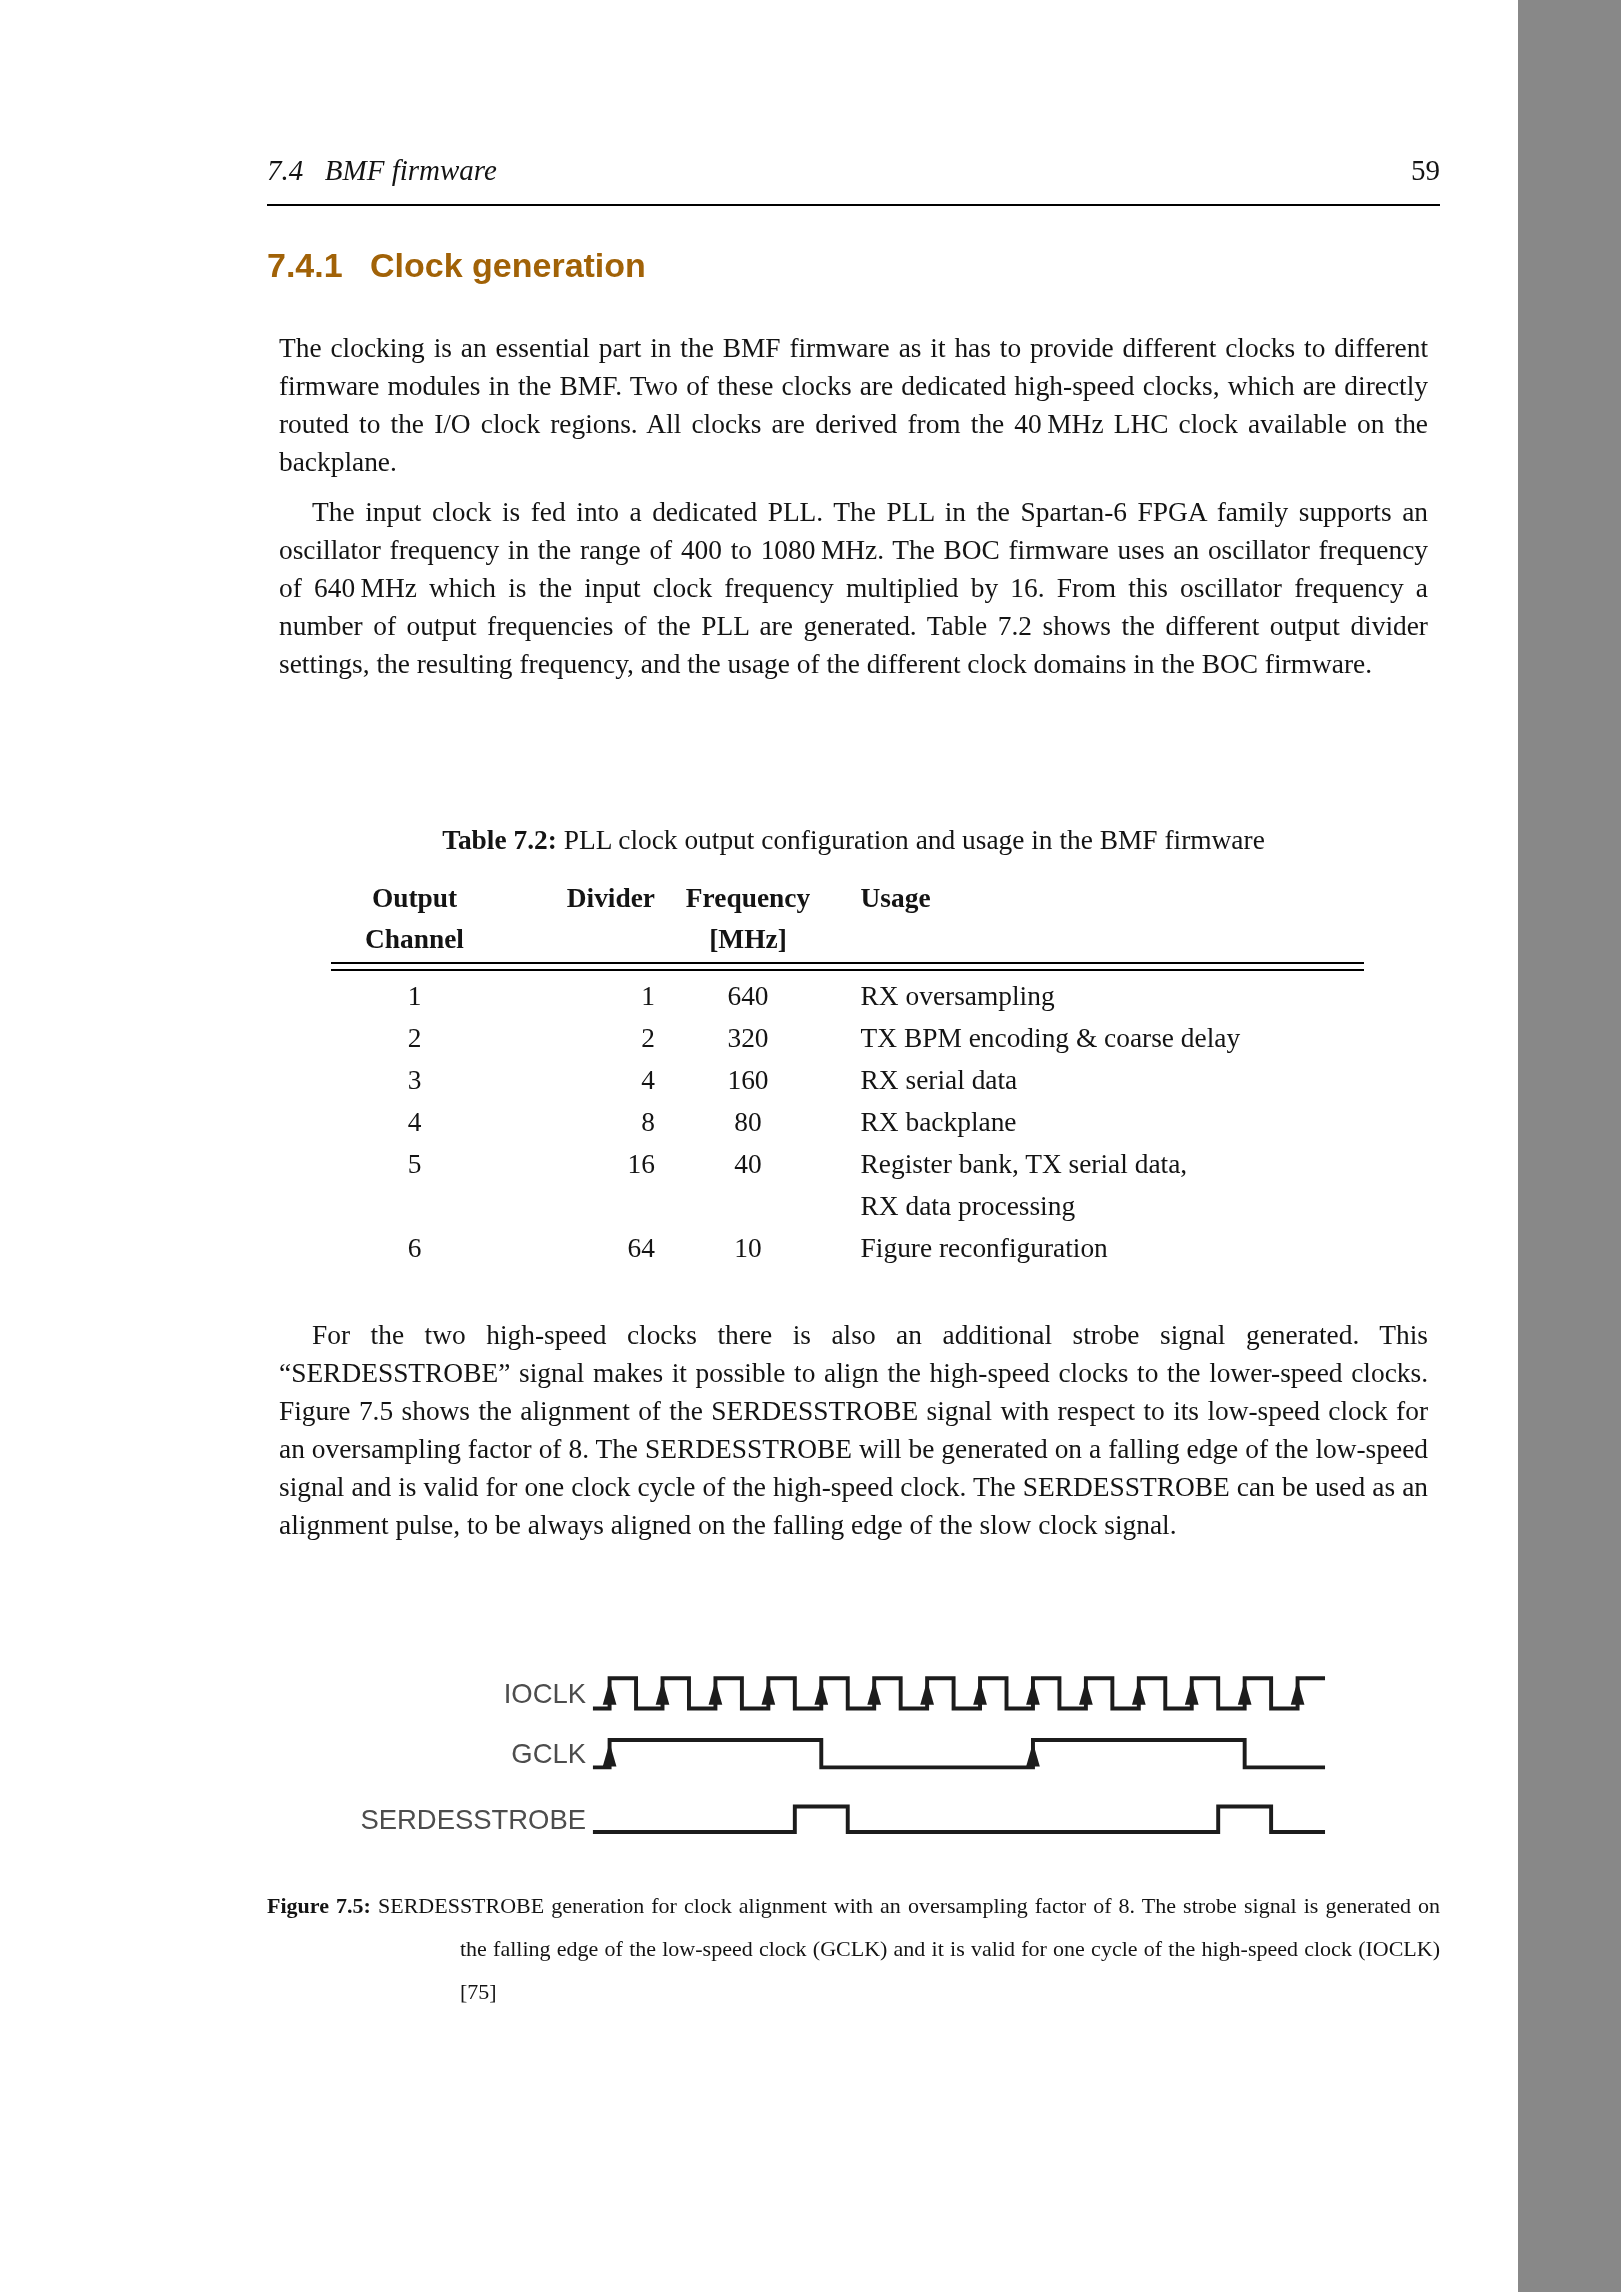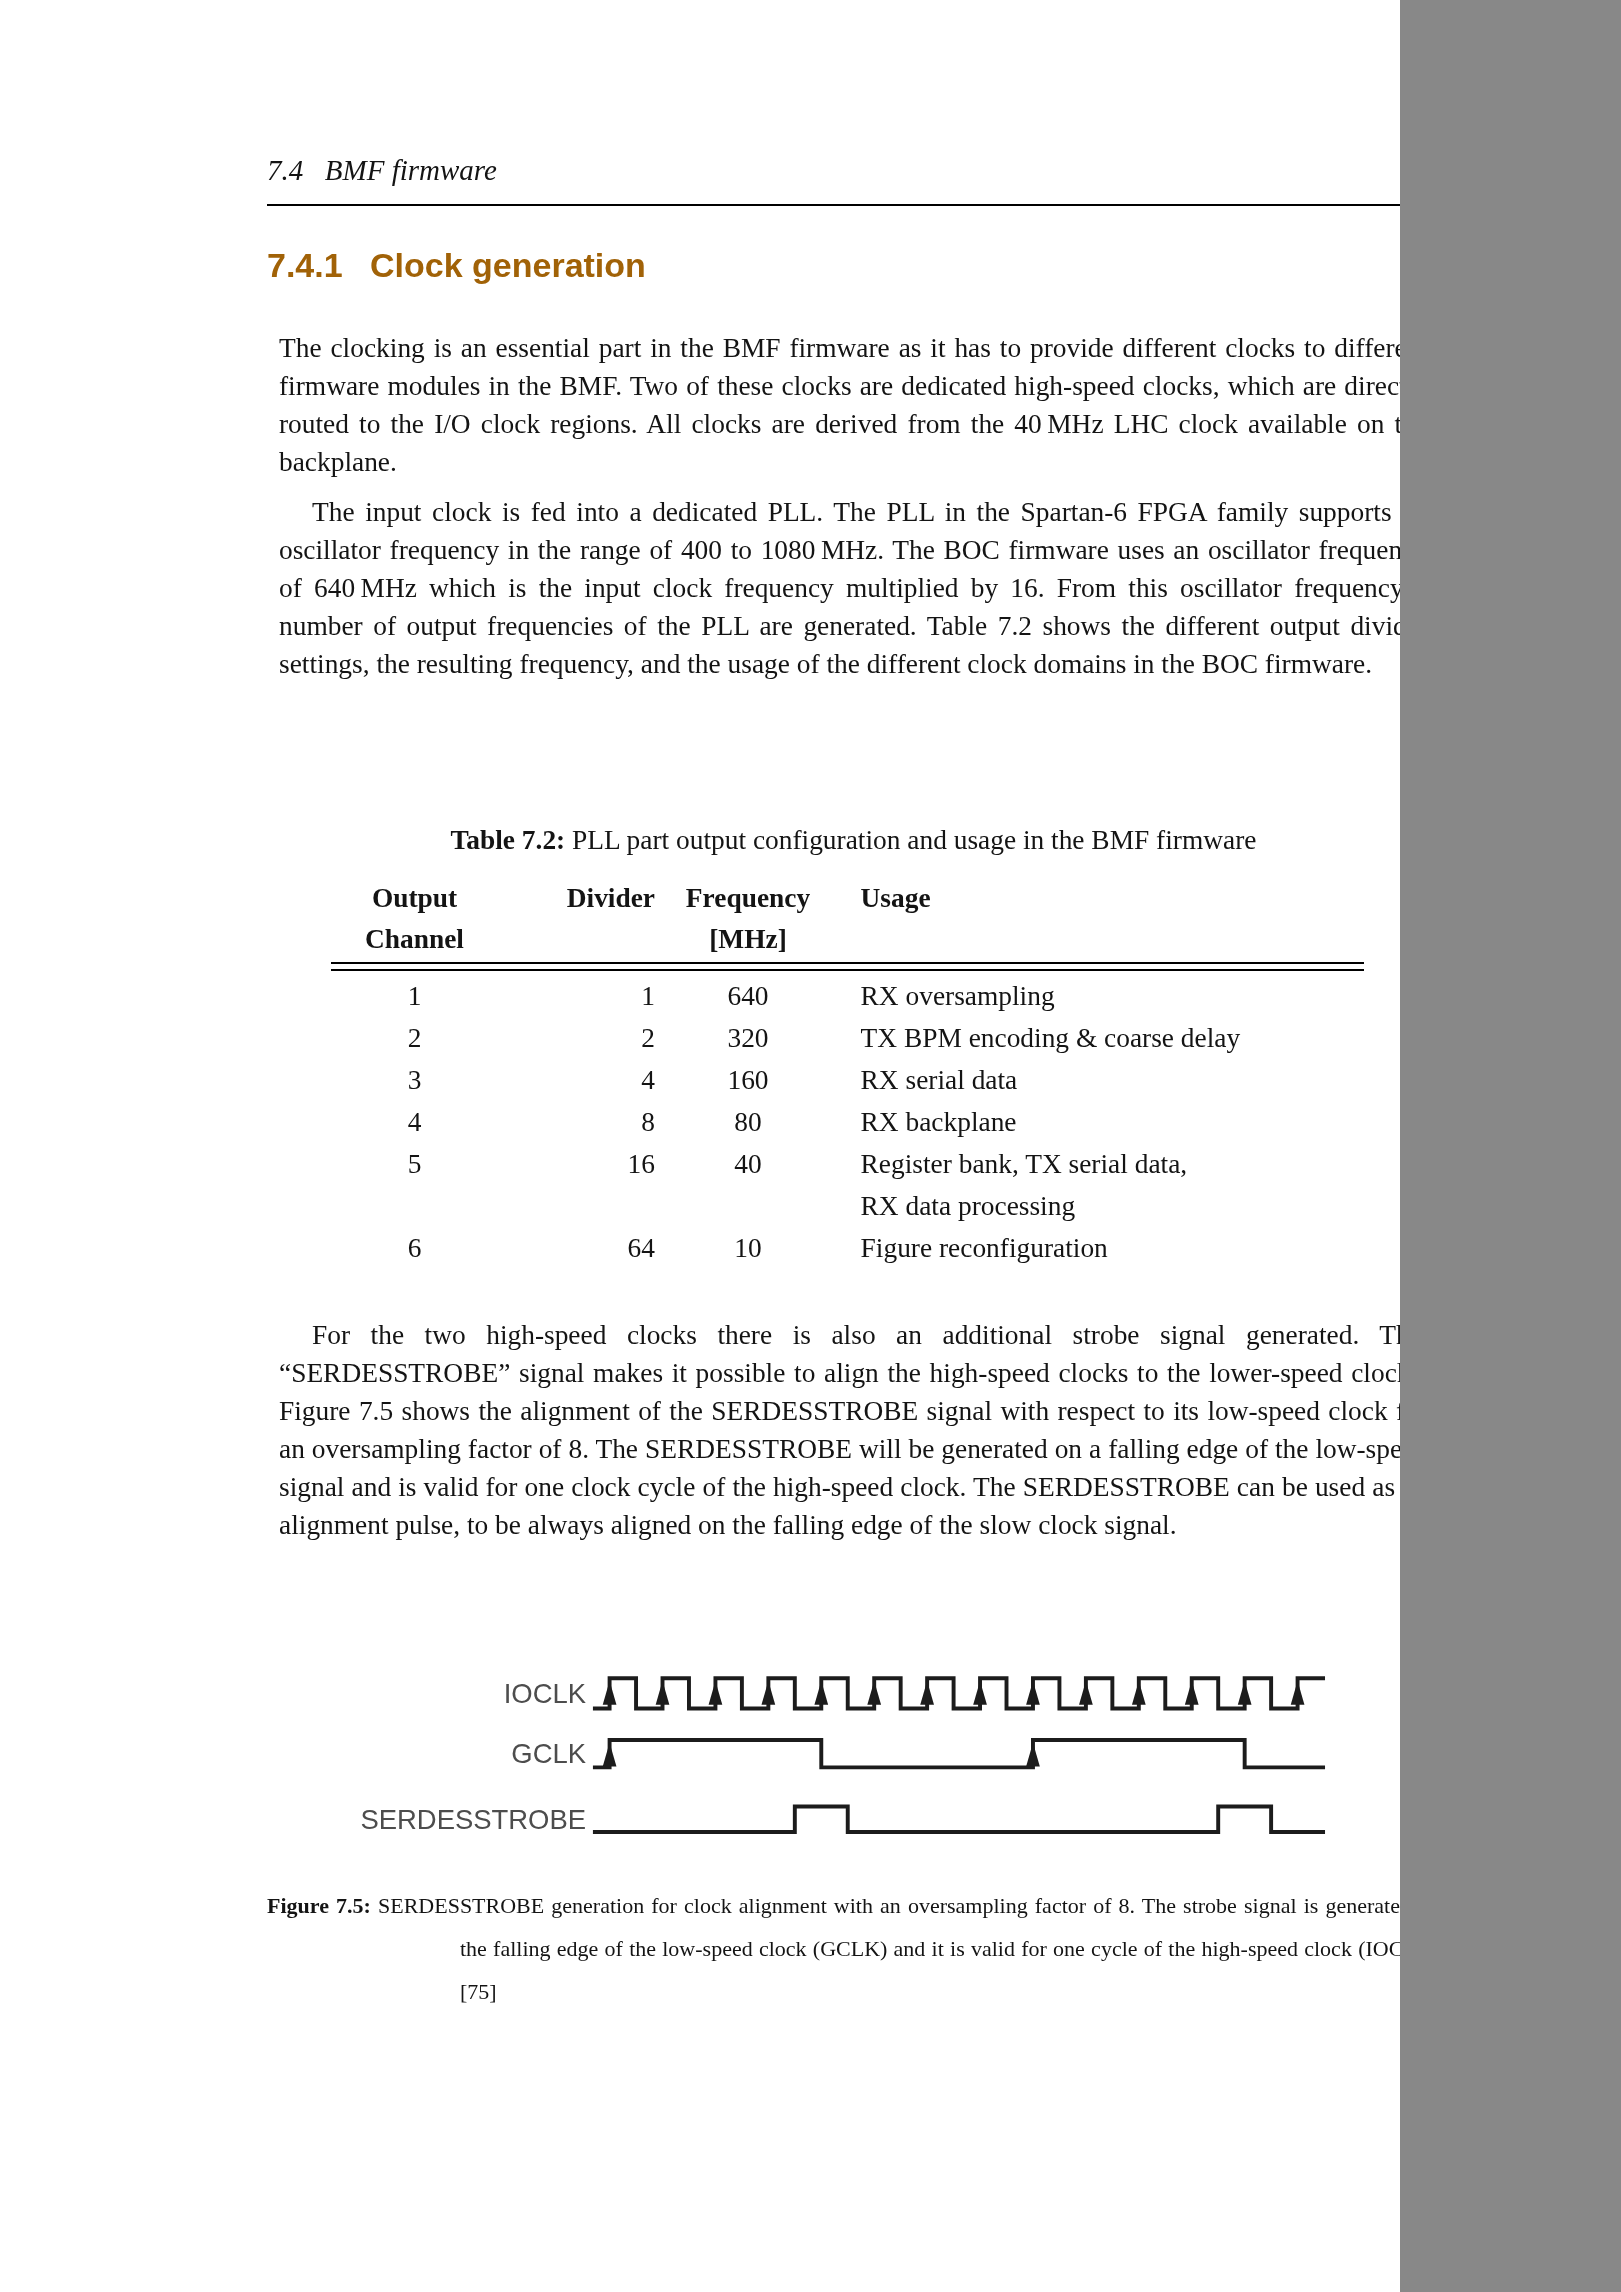--- a/index.html
+++ b/index.html
@@ -1,18 +1,18 @@
 <!DOCTYPE html>
 <html><head>
 <meta charset="utf-8">
 <style>
   html,body{margin:0;padding:0;background:#888;}
   .page{
     position:relative;
-    width:1400px;height:2293px;
+    width:1518px;height:2293px;
     background:#ffffff;
     overflow:hidden;
     font-family:"Liberation Serif", serif;
     color:#141414;
   }
   .abs{position:absolute;}
 
   
   .pagehead{
     left:267px; top:150px; width:1173px;
@@ -93,21 +93,21 @@
     <span>7.4.1</span><span class="stitle">Clock generation</span>
   </div>
 
   <div class="abs bodyblock" id="body1">
     <p class="noindent">The clocking is an essential part in the BMF firmware as it has to provide different clocks to different firmware modules in the BMF. Two of these clocks are dedicated high-speed clocks, which are directly routed to the I/O clock regions. All clocks are derived from the 40 MHz LHC clock available on the backplane.</p>
     <p>The input clock is fed into a dedicated PLL. The PLL in the Spartan-6 FPGA family supports an oscillator frequency in the range of 400 to 1080 MHz. The BOC firmware uses an oscillator frequency of 640 MHz which is the input clock frequency multiplied by 16. From this oscillator frequency a number of output frequencies of the PLL are generated. Table 7.2 shows the different output divider settings, the resulting frequency, and the usage of the different clock domains in the BOC firmware.</p>
   </div>
 
   <div class="abs tablecaption">
     <span class="capbold">Table 7.2:</span>
-    <span>PLL part output configuration and usage in the BMF firmware</span>
+    <span>PLL clock output configuration and usage in the BMF firmware</span>
   </div>
 
   <div class="abs tablewrap">
     <div class="thead-row">
       <div class="tcell c1">
         <div>Output</div>
         <div>Channel</div>
       </div>
       <div class="tcell c2">
         <div>Divider</div>

